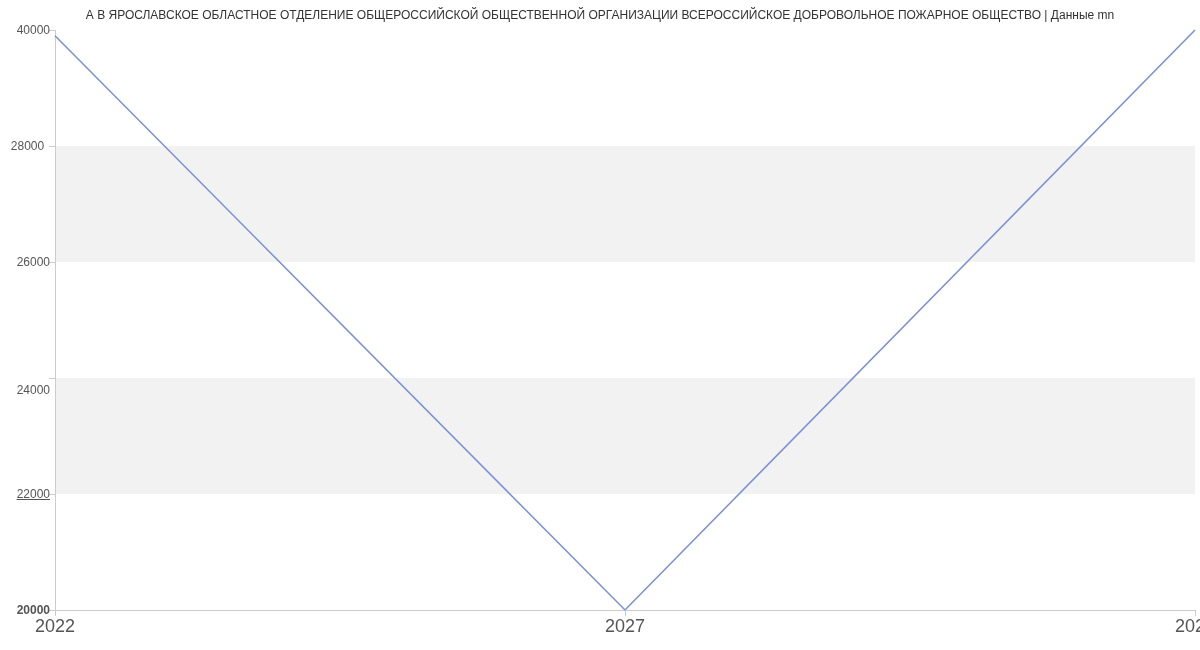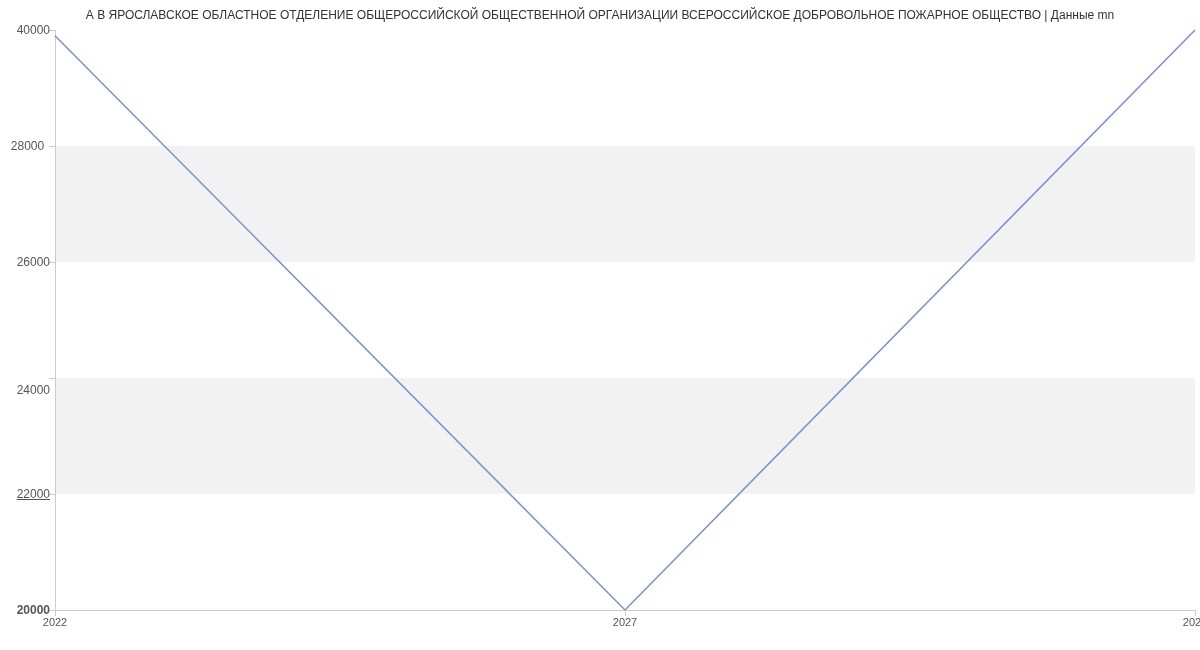--- a/index.html
+++ b/index.html
@@ -53,21 +53,21 @@
     .y-tick-mark {
       position: absolute;
       left: -6px;
       width: 6px;
       height: 1px;
       background: #ccc;
     }
     .x-tick-label {
       position: absolute;
       top: 586px;
-      font-size: 11px;
+      font-size: 18px;
       color: #555;
       transform: translateX(-50%);
     }
     .x-tick-mark {
       position: absolute;
       top: 580px;
       width: 1px;
       height: 6px;
       background: #ccc;
     }

